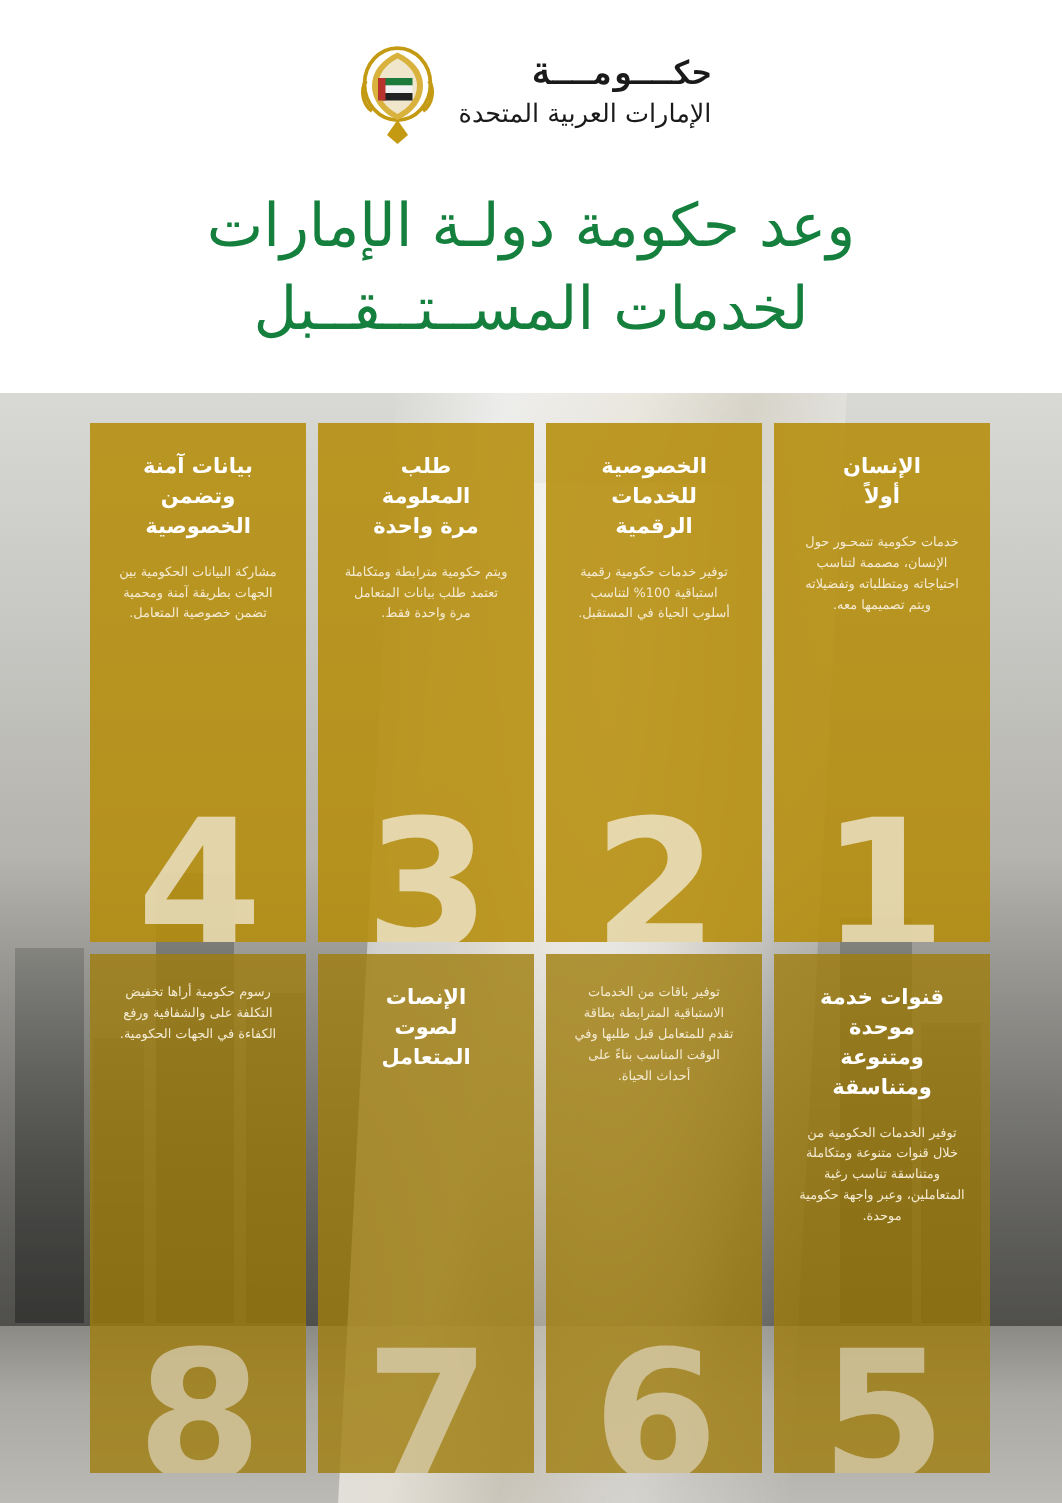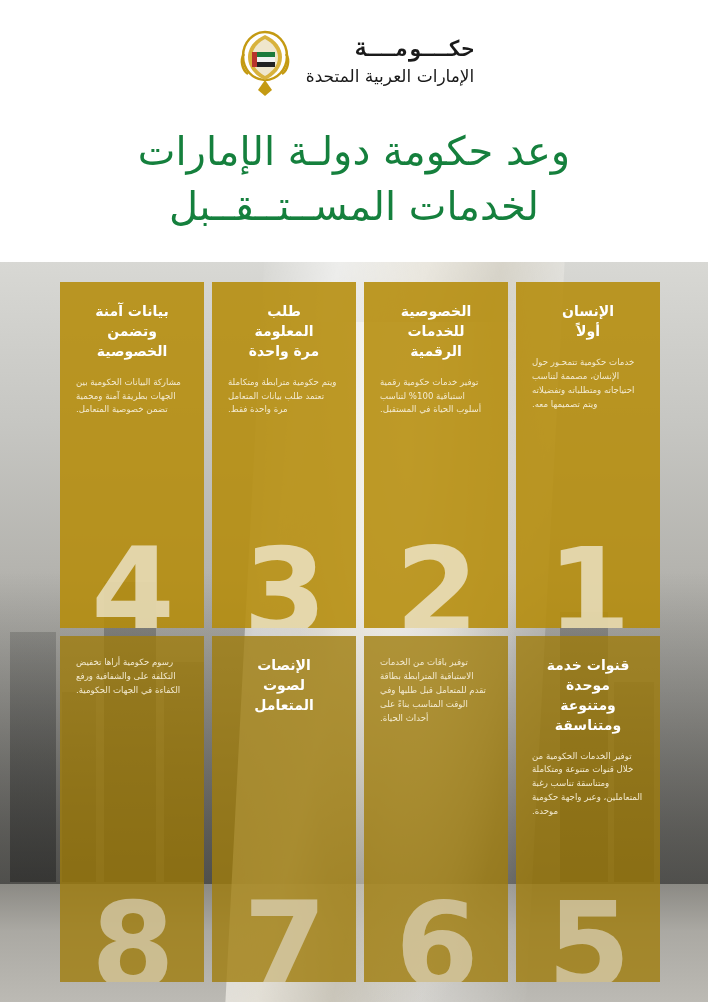--- a/index.html
+++ b/index.html
@@ -139,21 +139,21 @@
     font-size: 14px;
     font-weight: bold;
     line-height: 1.42;
     text-align: center;
     color: #ffffff;
     margin-bottom: 14px;
   }
   .card p {
     font-size: 8.6px;
     line-height: 1.62;
-    text-align: left;
+    text-align: center;
     color: #f3ead0;
   }
   .num {
     position: absolute;
     left: 0; right: 0;
     bottom: -24px;
     text-align: center;
     font-size: 120px;
     font-weight: bold;
     line-height: 1;

